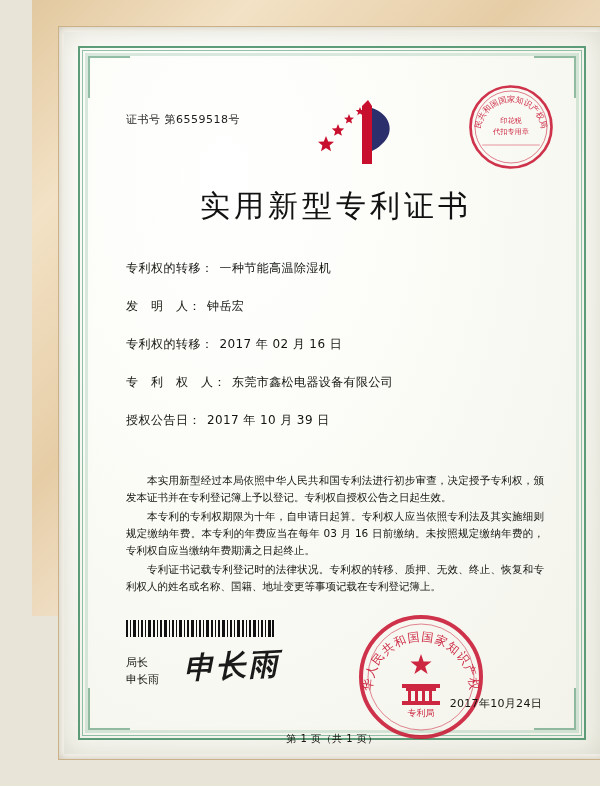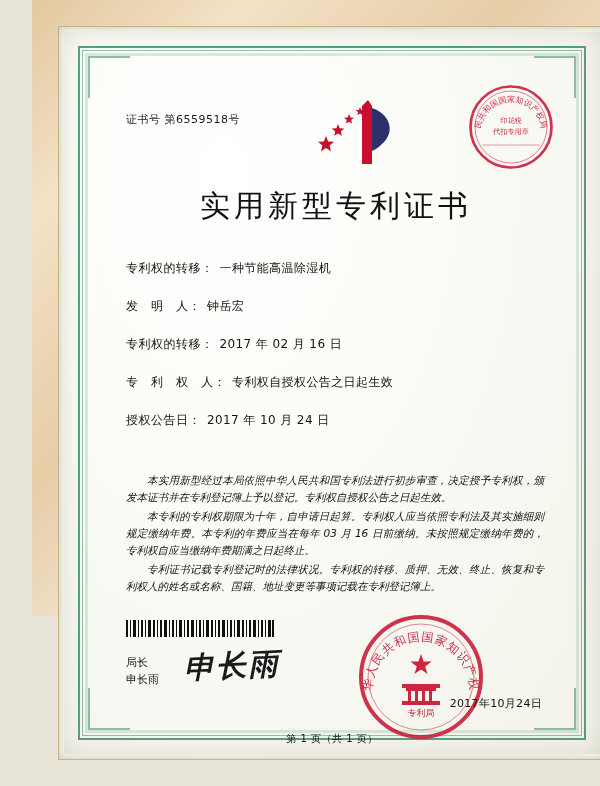--- a/index.html
+++ b/index.html
@@ -141,21 +141,20 @@
     left: 62px; top: 440px;
     width: 418px;
     font-size: 10.5px;
     line-height: 1.62;
     color: #14140f;
     text-align: justify;
   }
   .body-text p {
     margin: 0 0 2px 0;
     text-indent: 21px;
-    font-style: italic;
   }
   
   .barcode {
     position: absolute;
     left: 62px; top: 588px;
     width: 148px; height: 17px;
   }
   
   .sig-block {
     position: absolute;
@@ -249,25 +248,25 @@
       <div class="field-row">
         <span class="field-label">发　明　人：</span>
         <span class="field-value">钟岳宏</span>
       </div>
       <div class="field-row">
         <span class="field-label">专利权的转移：</span>
         <span class="field-value">2017 年 02 月 16 日</span>
       </div>
       <div class="field-row">
         <span class="field-label">专　利　权　人：</span>
-        <span class="field-value">专利权自授权公告之日起生效</span>
+        <span class="field-value">东莞市鑫松电器设备有限公司</span>
       </div>
       <div class="field-row">
         <span class="field-label">授权公告日：</span>
-        <span class="field-value">2017 年 10 月 24 日</span>
+        <span class="field-value">2017 年 10 月 39 日</span>
       </div>
     </div>
 
     <div class="body-text">
       <p>本实用新型经过本局依照中华人民共和国专利法进行初步审查，决定授予专利权，颁发本证书并在专利登记簿上予以登记。专利权自授权公告之日起生效。</p>
       <p>本专利的专利权期限为十年，自申请日起算。专利权人应当依照专利法及其实施细则规定缴纳年费。本专利的年费应当在每年 03 月 16 日前缴纳。未按照规定缴纳年费的，专利权自应当缴纳年费期满之日起终止。</p>
       <p>专利证书记载专利登记时的法律状况。专利权的转移、质押、无效、终止、恢复和专利权人的姓名或名称、国籍、地址变更等事项记载在专利登记簿上。</p>
     </div>
 
     <svg class="barcode" viewBox="0 0 148 17" preserveAspectRatio="none">

